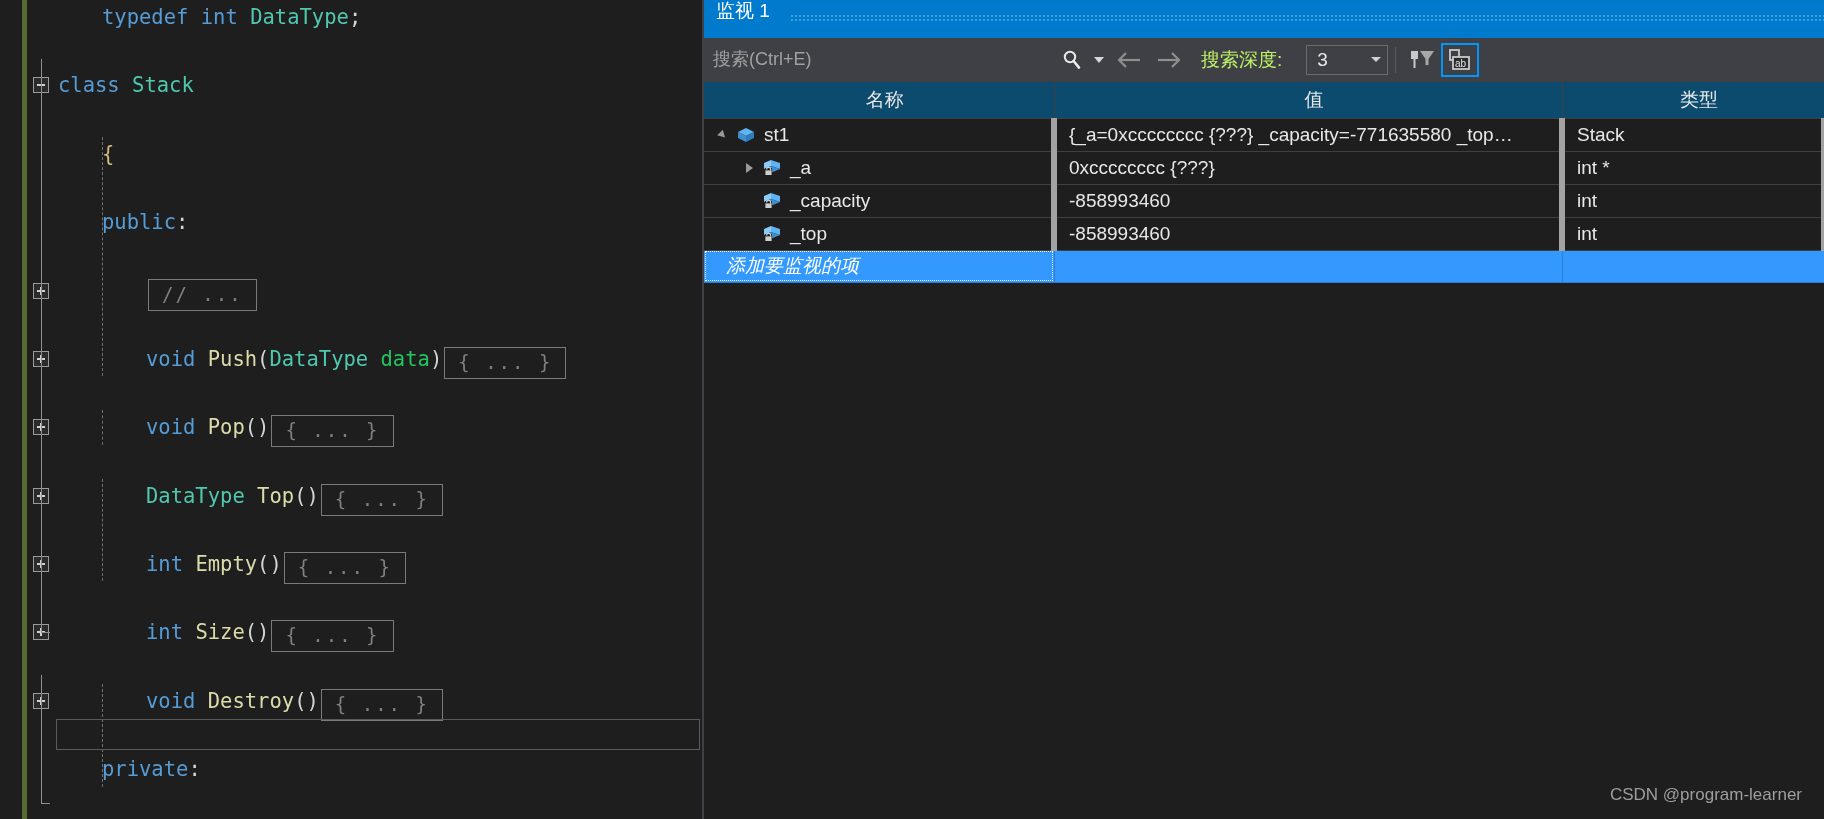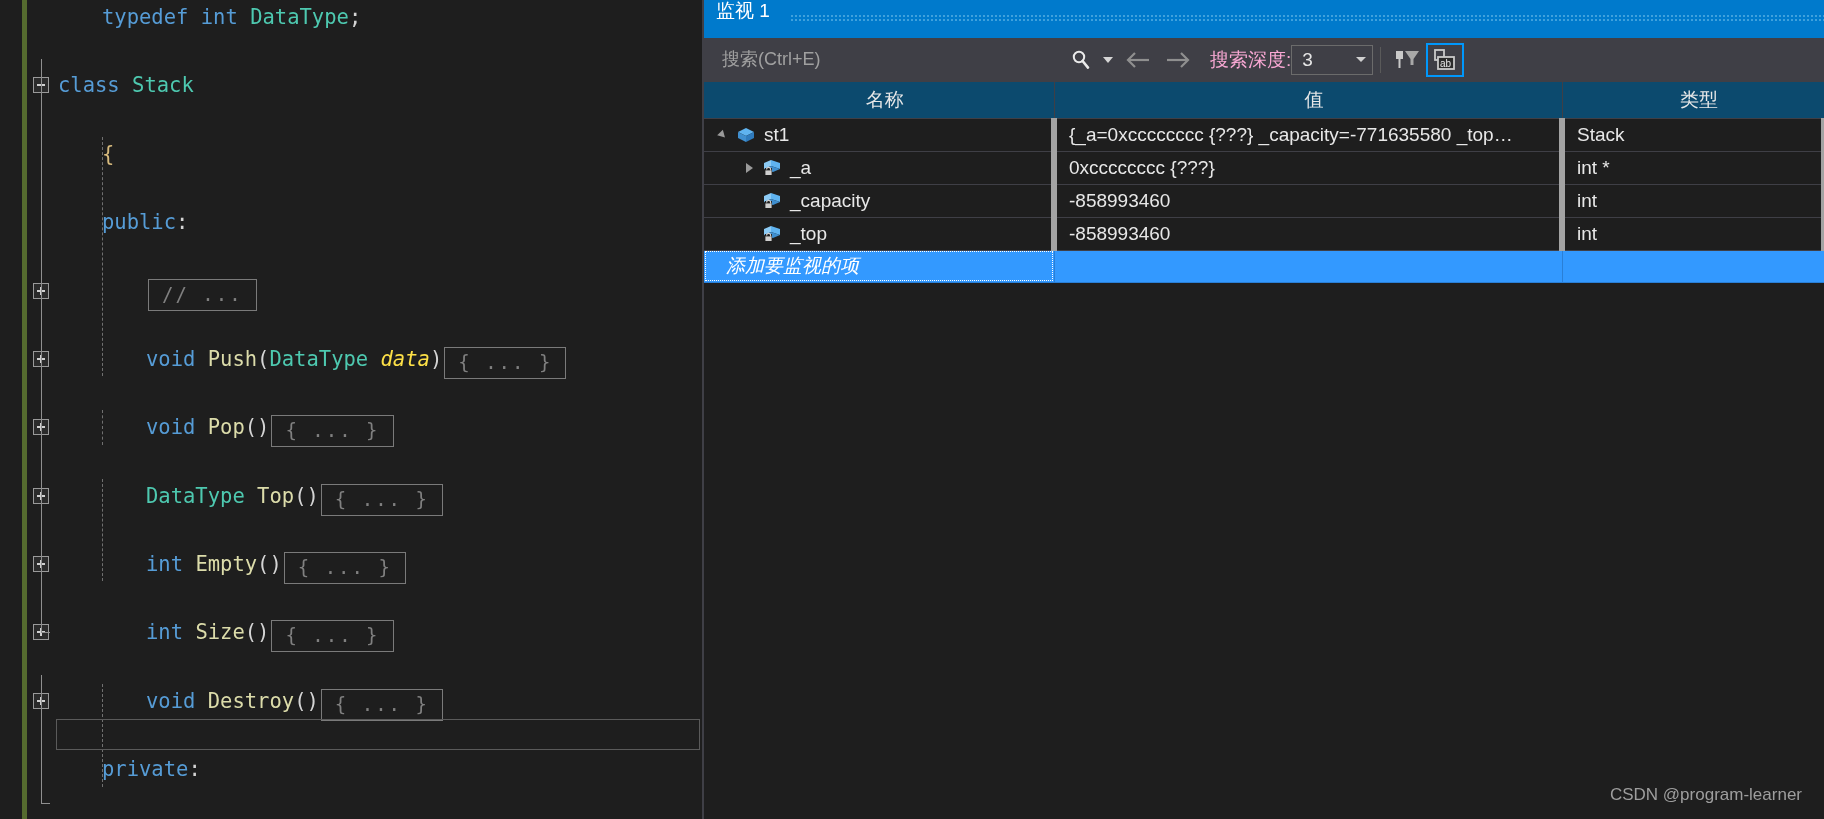--- a/index.html
+++ b/index.html
@@ -32,21 +32,21 @@
     white-space: pre;
     color: #d4d4d4;
   }
   .line { position: relative; height: 34.2px; padding-left: 58px; white-space: pre; }
 
   .kw      { color: #569cd6; }
   .type    { color: #4ec9b0; }
   .fn      { color: #dcdcaa; }
   .punct   { color: #d4d4d4; }
   .brace   { color: #d7ba7d; }
-  .plain   { color: #fde047; font-style: italic; }
+  .plain   { color: #22c55e; }
 
   
   .collapsed {
     display: inline-block;
     border: 1px solid #7a7a7a;
     color: #808080;
     padding: 1px 13px 3px 13px;
     margin-left: 2px;
     line-height: 26px;
     vertical-align: -3px;
@@ -120,39 +120,39 @@
     opacity: .85;
   }
 
   .toolbar {
     height: 44px; background: #3f3f46;
     display: flex; align-items: center;
     padding: 0 6px 0 0;
     border-bottom: 1px solid #3f3f46;
   }
   .searchbox {
-    width: 348px; height: 30px; margin-left: 12px;
+    width: 348px; height: 30px; margin-left: 3px;
     background: #3f3f46; color: #9d9d9d;
     display: flex; align-items: center;
     font-size: 18px; padding-left: 6px;
   }
   .searchbox input {
     background: transparent; border: 0; outline: 0;
     color: #c8c8c8; font-size: 18px; width: 100%;
     font-family: "Liberation Sans", sans-serif;
   }
   .searchbox input::placeholder { color: #a0a0a0; opacity: 1; }
 
   .tb-btn {
     width: 34px; height: 34px; display: flex;
     align-items: center; justify-content: center;
     color: #e6e6e6;
   }
   .tb-sep { width: 1px; height: 26px; background: #5a5a5a; margin: 0 7px; }
-  .tb-label { color: #f9a8d4; font-size: 19px; margin: 0 0 0 12px; white-space: nowrap; }
+  .tb-label { color: #bef264; font-size: 19px; margin: 0 24px 0 12px; white-space: nowrap; }
 
   .depth {
     width: 82px; height: 30px; background: #3f3f46;
     border: 1px solid #6b6b6b; color: #e6e6e6;
     display: flex; align-items: center; justify-content: space-between;
     padding: 0 6px 0 10px; font-size: 19px;
   }
   .depth .car { border-left: 5px solid transparent; border-right: 5px solid transparent; border-top: 5px solid #d0d0d0; }
 
   .tb-icon-box { width: 38px; height: 34px; display:flex; align-items:center; justify-content:center; }

